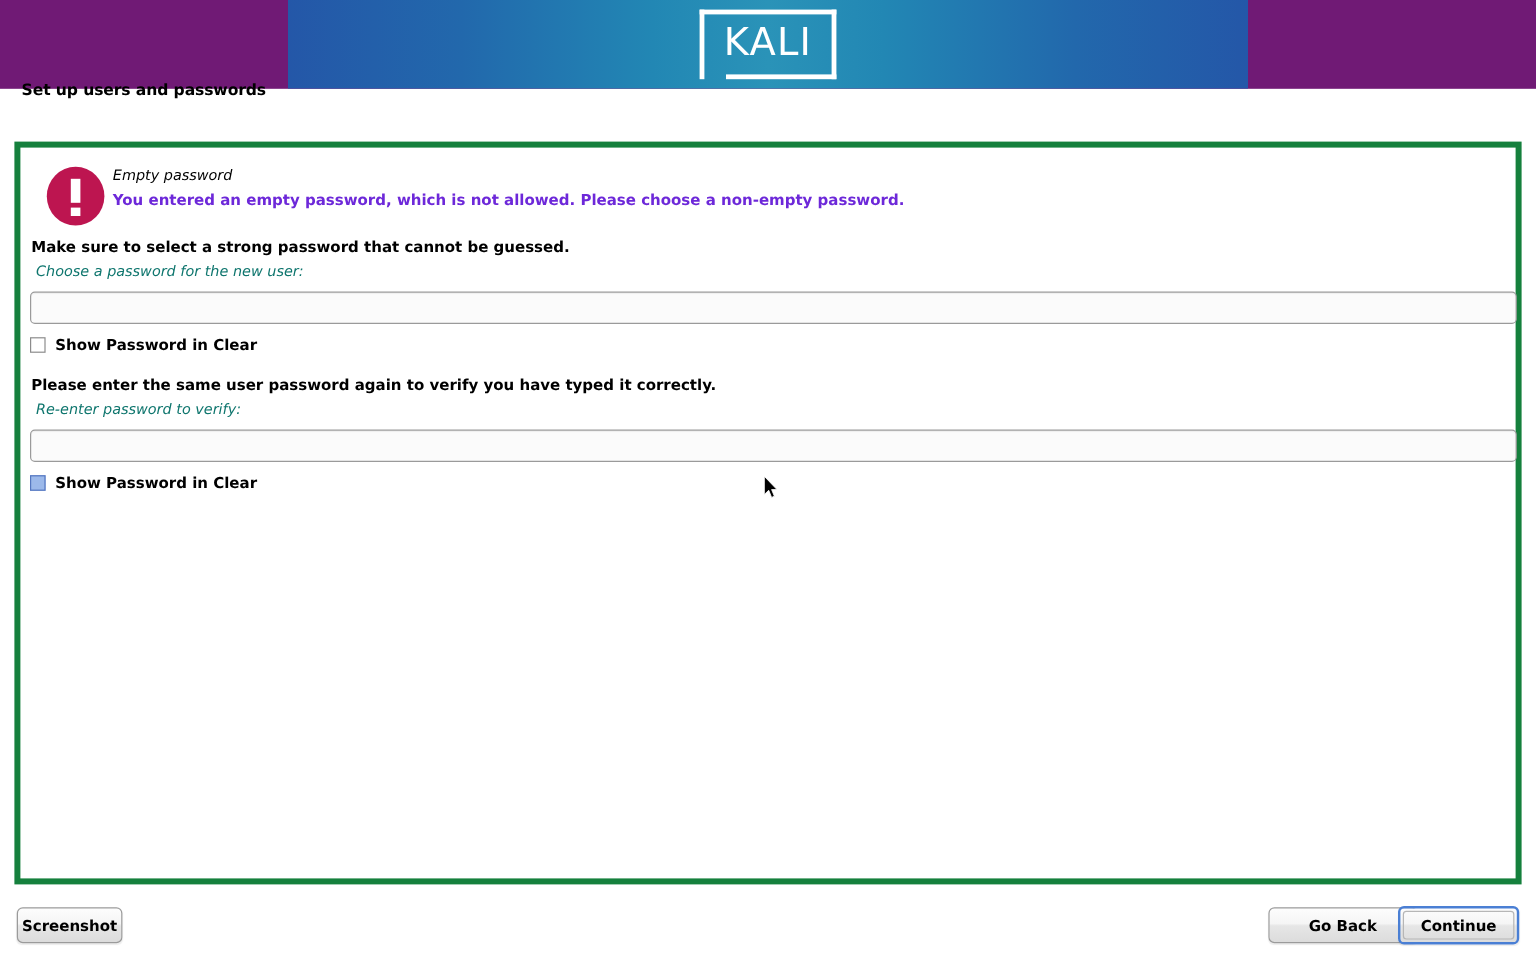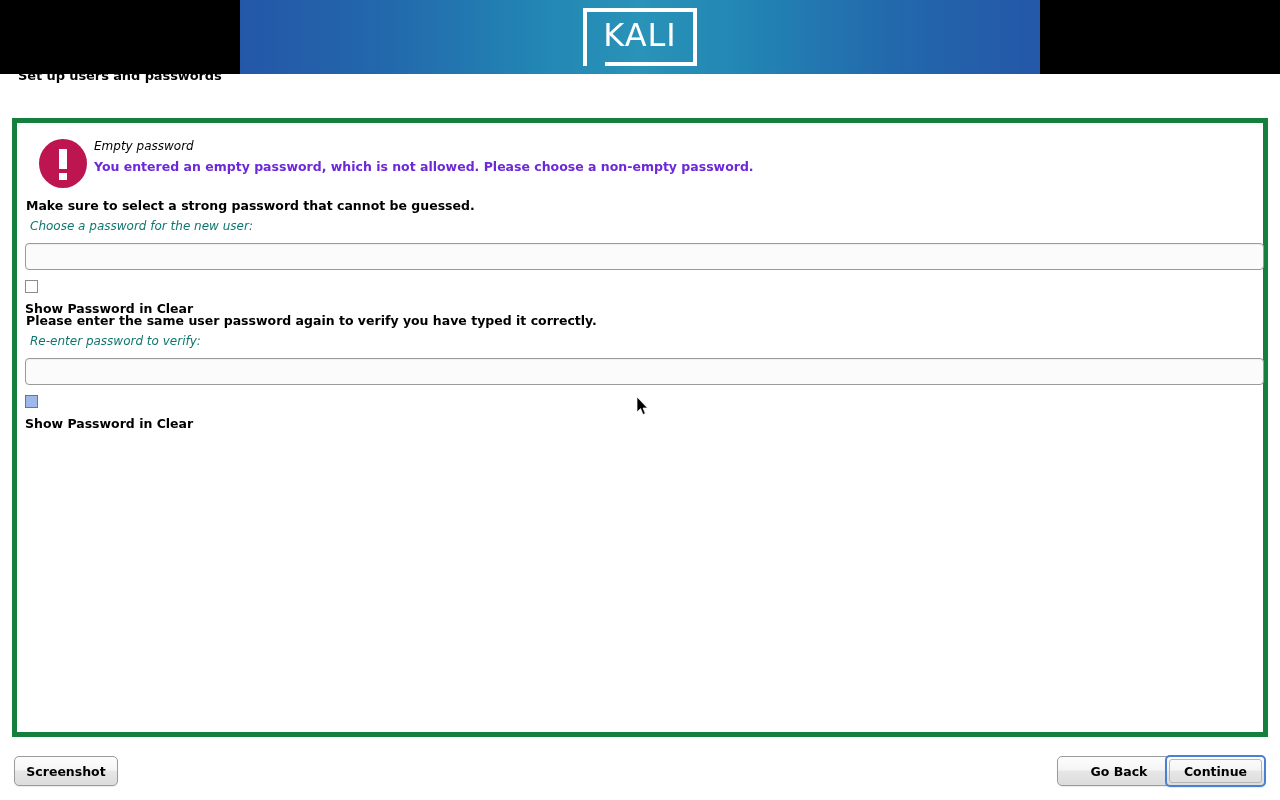--- a/index.html
+++ b/index.html
@@ -13,21 +13,21 @@
     background: #ffffff;
     font-family: "DejaVu Sans", "Liberation Sans", sans-serif;
   }
 
   
   #banner {
     position: absolute;
     left: 0; top: 0;
     width: 1280px;
     height: 74px;
-    background: #000000;
+    background: #701a75;
     overflow: hidden;
   }
   #banner-gradient {
     position: absolute;
     left: 240px; top: 0;
     width: 800px;
     height: 74px;
     background: linear-gradient(to right,
         #2457a8 0%,
         #2268ac 18%,
@@ -157,22 +157,22 @@
     outline: none;
     background: transparent;
     padding: 0 6px;
     font-family: "DejaVu Sans", "Liberation Sans", sans-serif;
     font-size: 12px;
     color: #000;
   }
   .checkrow {
     position: absolute;
     display: flex;
+    align-items: center;
     gap: 8px;
-    flex-direction: column;
   }
   .checkbox {
     width: 13px; height: 13px;
     border: 1px solid #8c8c8c;
     background: #ffffff;
     flex: 0 0 auto;
   }
   .checkbox.focused {
     border: 1px solid #5577c0;
     background: #9cb9ea;
@@ -271,21 +271,21 @@
     <input type="password" value="" placeholder="" style="">
   </div>
 
   <div class="checkrow" style="left:8px; top:272px;">
     <span class="checkbox focused"></span>
     <span class="cklabel">Show Password in Clear</span>
   </div>
 
 </div>
 
-<div class="btn" style="left:14px; top:756px; width:104px;">Screenshot</div>
+<div class="btn" style="left:14px; top:756px; width:88px;">Screenshot</div>
 
 <div class="btn" style="left:1057px; top:756px; width:124px;">Go Back</div>
 
 <div class="btn focus-ring" style="left:1165px; top:755px; width:101px; height:32px;">
   <span class="inner">Continue</span>
 </div>
 
 <svg id="cursor" viewBox="0 0 12 19" style="left: 637px; top: 397px;">
   <polygon points="0,0 0,15 3.6,11.6 6,17.5 8.3,16.5 6,11 10.5,11" fill="#000000" stroke="#ffffff" stroke-width="0.7"></polygon>
 </svg>

